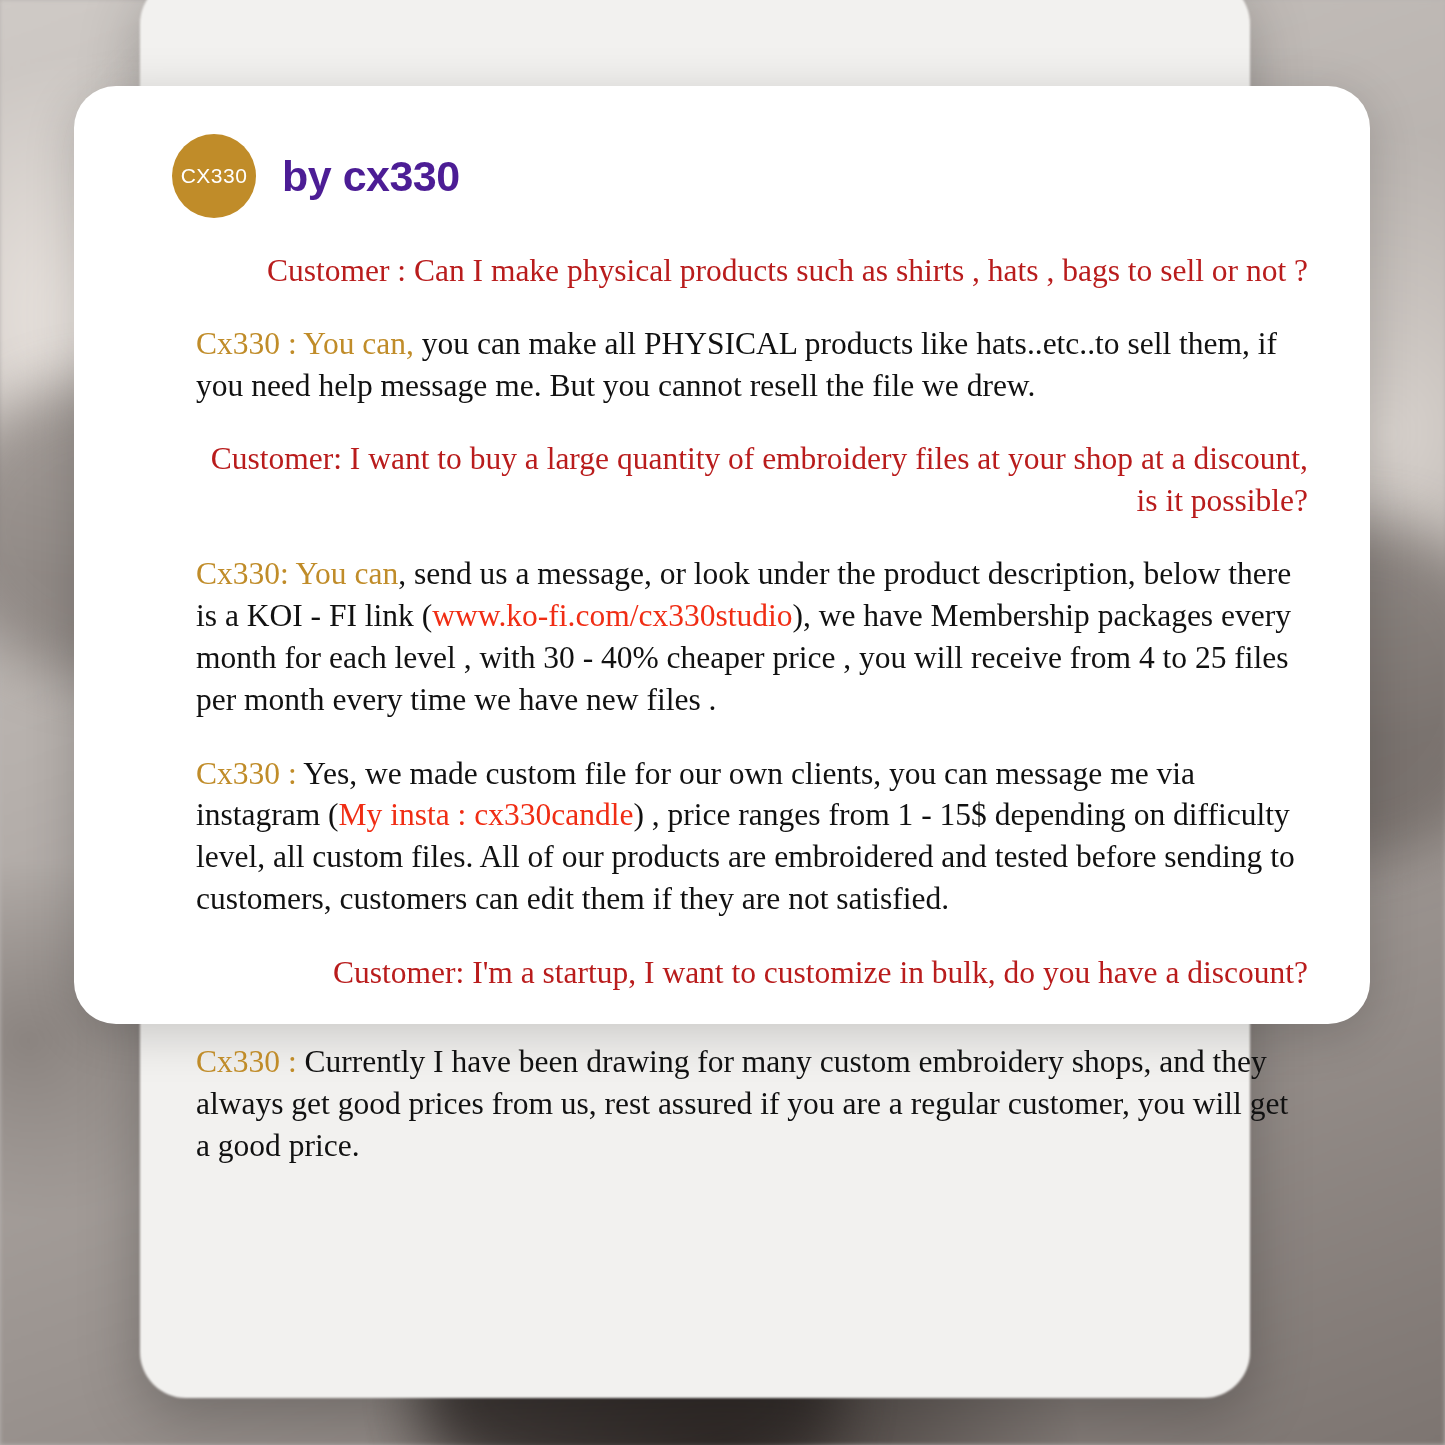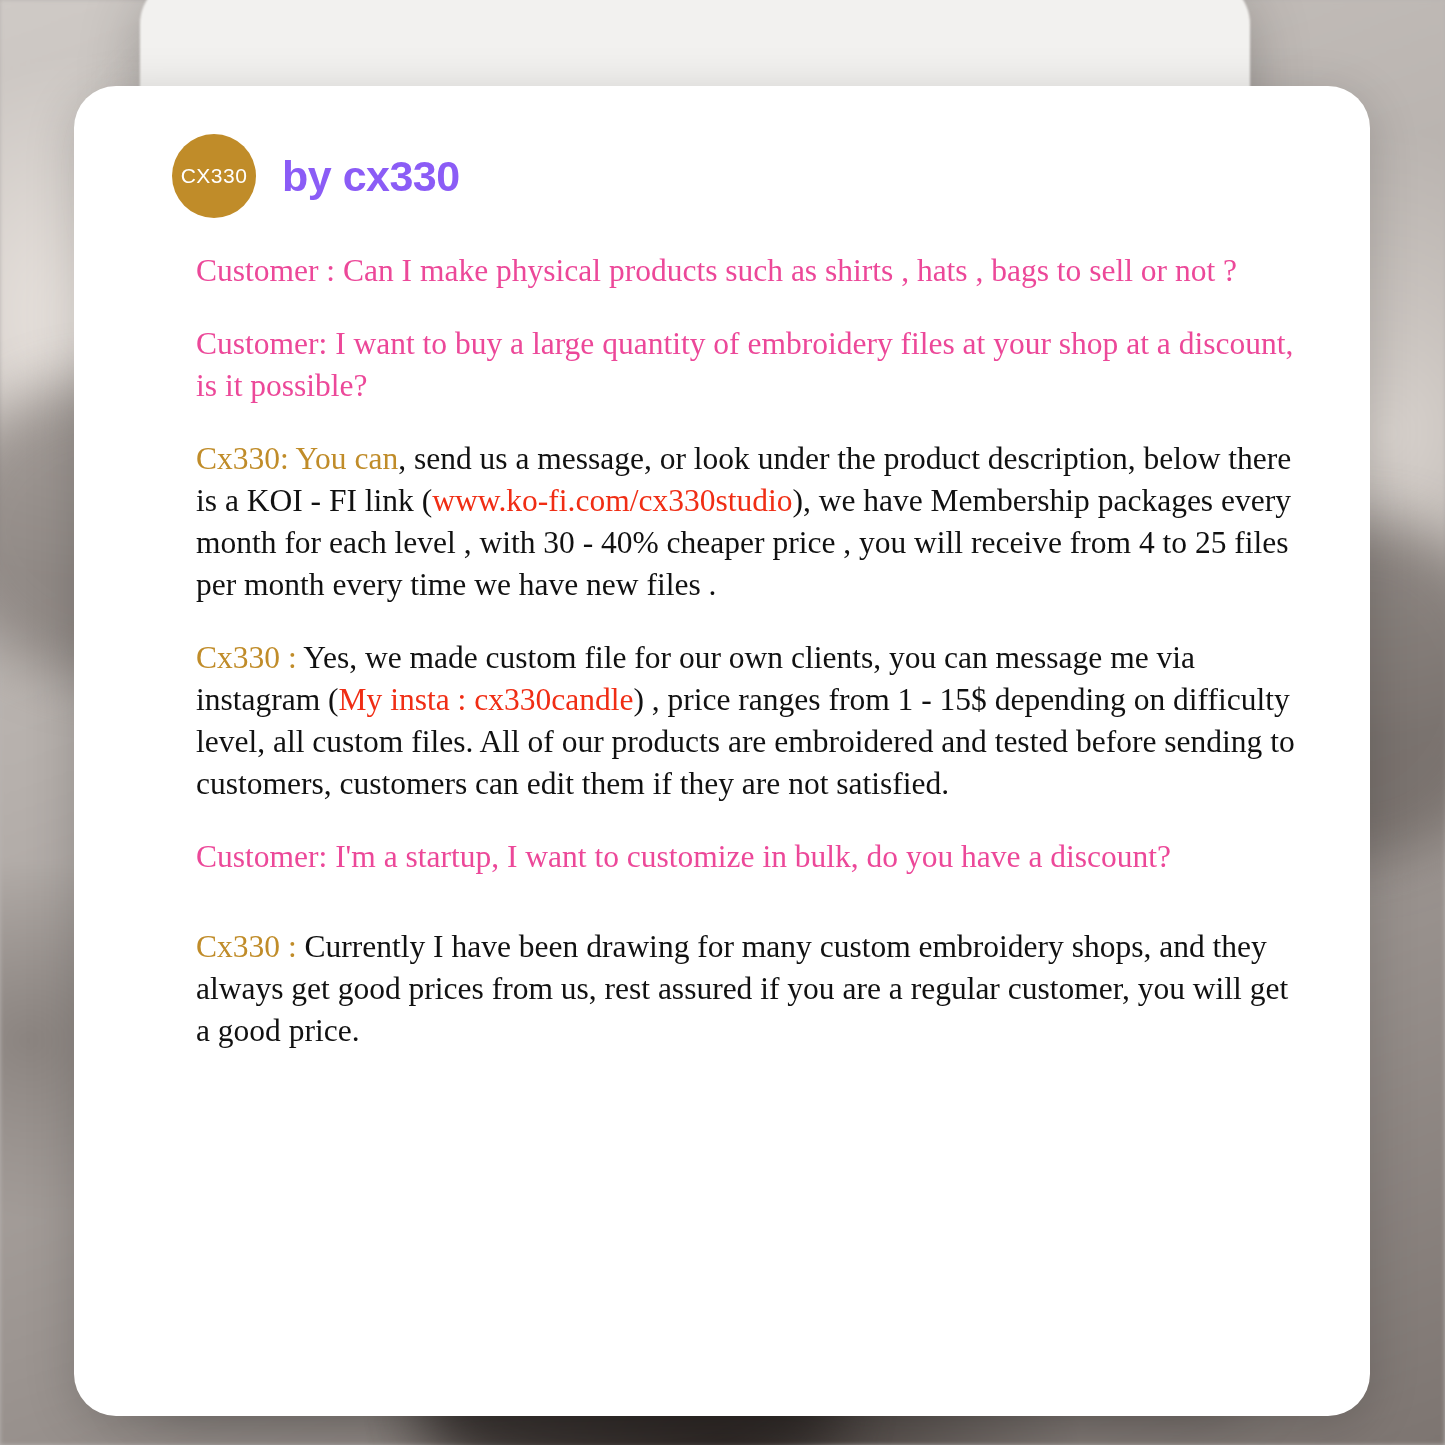--- a/index.html
+++ b/index.html
@@ -53,21 +53,21 @@
     box-shadow: 0 18px 60px rgba(0,0,0,.25);
     filter: blur(1.2px);
   }
 
   
   .card {
     position: absolute;
     left: 74px;
     top: 86px;
     width: 1296px;
-    height: 1330px;
+    height: 938px;
     background: #ffffff;
     border-radius: 42px;
     box-shadow: 0 10px 50px rgba(0,0,0,.18);
     padding: 36px 60px 40px 60px;
   }
 
   .header {
     display: flex;
     align-items: center;
     gap: 26px;
@@ -84,35 +84,35 @@
     justify-content: center;
     font-family: "Liberation Sans", sans-serif;
     font-size: 21px;
     letter-spacing: .5px;
     flex: 0 0 auto;
   }
   .byline {
     font-family: "Liberation Sans", sans-serif;
     font-weight: bold;
     font-size: 43px;
-    color: #8b5cf6;
+    color: #4c1d95;
     letter-spacing: -0.5px;
   }
 
   .qa {
     padding: 0 2px 0 62px;
   }
   .block {
     font-size: 31.5px;
     line-height: 1.33;
     color: #111111;
     margin-bottom: 27px;
   }
   .block:last-child { margin-bottom: 0; margin-top: 48px; }
-  .q { color: #ec4899; }
+  .q { color: #b91c1c; text-align: right; }
   .lbl-a { color: #c08c29; }
   .lnk { color: #f02d14; text-align: center; }
   .insta { color: #f02d14; text-align: right; }
 </style>
 </head>
 <body>
 
 <div id="page">
   <div class="bg-layer"></div>
   <div class="bg-blob blob4"></div>
@@ -127,20 +127,23 @@
       <div class="avatar">CX330</div>
       <div class="byline">by cx330</div>
     </div>
 
     <div class="qa">
 
       <p class="block q">
         <span>Customer : </span><span>Can I make physical products such as shirts , hats , bags to sell or not ?</span>
       </p>
 
+      <p class="block">
+        <span class="lbl-a">Cx330 : You can,</span><span> you can make all PHYSICAL products like hats..etc..to sell them, if you need help message me. But you cannot resell the file we drew.</span>
+      </p>
 
       <p class="block q">
         <span>Customer: </span><span>I want to buy a large quantity of embroidery files at your shop at a discount, is it possible?</span>
       </p>
 
       <p class="block">
         <span class="lbl-a">Cx330:  You can</span><span>, send us a message, or look under the product description, below there is a KOI - FI link (</span><span class="lnk">www.ko-fi.com/cx330studio</span><span>), we have Membership packages every month for each level , with 30 - 40% cheaper price , you will receive from 4 to 25 files per month every time we have new files .</span>
       </p>
 
 

